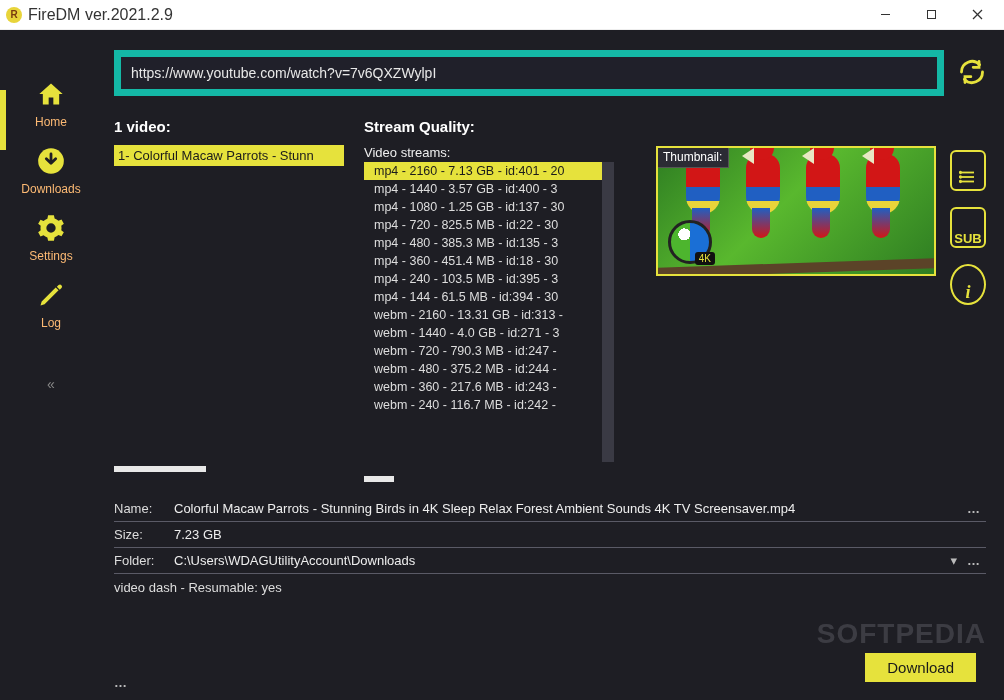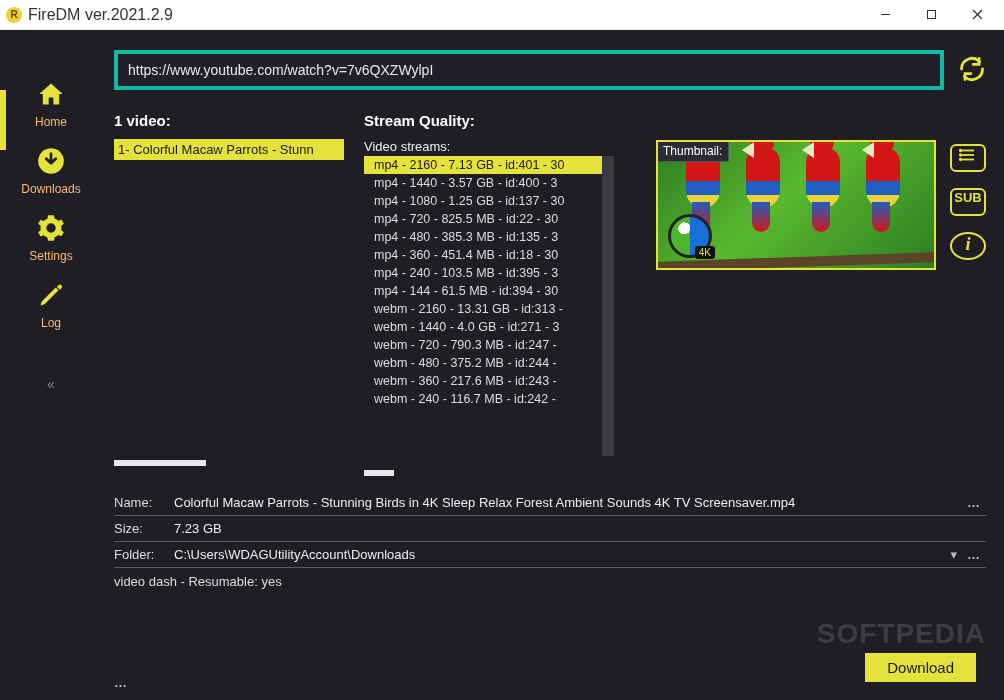--- a/index.html
+++ b/index.html
@@ -54,21 +54,21 @@
     flex:1;
     background:#1e1e24;
     padding: 20px 18px 10px 18px;
     display:flex; flex-direction:column;
     position:relative;
   }
   .url-row { display:flex; align-items:center; gap:14px; margin-bottom:22px; }
   .url-input {
     flex:1;
     background:#20202a;
-    border:4px solid #14b8a6;
+    border:7px solid #14b8a6;
     color:#e8e8e8;
     padding: 8px 10px;
     font-size:14px;
     outline:none;
   }
   .refresh-icon { color:#e6e23c; }
   .columns { display:flex; gap:20px; align-items:flex-start; }
   .col-h { font-size:15px; font-weight:600; color:#fff; margin-bottom:10px; }
   .video-col { width:230px; }
   .video-item {
@@ -120,22 +120,22 @@
   .parrot .tail { position:absolute; top:72px; left:14px; width:18px;height:30px;background:linear-gradient(#205fc2,#d21616);border-radius:0 0 10px 10px;}
   .badge4k {
     position:absolute; bottom:10px; left:10px;
     width:44px;height:44px;border-radius:50%;
     background:radial-gradient(circle at 35% 30%, #fff 0 6px, transparent 6px), conic-gradient(#1a6fd6 0 180deg, #4db52e 180deg 360deg);
     border:3px solid #222;
   }
   .badge4k::after{content:"4K";position:absolute;bottom:-4px;right:-6px;background:#111;color:#e6e23c;font-size:10px;padding:1px 4px;border-radius:3px;}
   .sidebuttons { display:flex; flex-direction:column; gap:16px; margin-top:4px;}
   .sbtn {
-    width:36px;height:28px;border:2px solid #e6e23c;border-radius:6px;
-    display:flex;align-items:flex-start;justify-content:center;color:#e6e23c;font-size:13px;font-weight:600;
+    width:36px;height:41px;border:2px solid #e6e23c;border-radius:6px;
+    display:flex;align-items:flex-end;justify-content:center;color:#e6e23c;font-size:13px;font-weight:600;
     cursor:pointer;
   }
   .bottom-panel {
     margin-top:14px;
     font-size:13px;
   }
   .brow {
     display:flex; align-items:flex-end;
     border-bottom:1px solid #5a5a66;
     padding:5px 0;
@@ -243,21 +243,21 @@
       <div class="video-col">
         <div class="col-h">1 video:</div>
         <div class="video-item">1- Colorful Macaw Parrots - Stunn</div>
         <div class="scroll-indicator" style="margin-top:300px;"></div>
       </div>
 
       <div class="stream-col">
         <div class="col-h">Stream Quality:</div>
         <div class="stream-label">Video streams:</div>
         <div class="stream-list" id="stream-list">
-            <div class="s-item sel">mp4 - 2160 - 7.13 GB - id:401 - 30</div>
+            <div class="s-item sel">mp4 - 2160 - 7.13 GB - id:401 - 20</div>
             <div class="s-item">mp4 - 1440 - 3.57 GB - id:400 - 3</div>
             <div class="s-item">mp4 - 1080 - 1.25 GB - id:137 - 30</div>
             <div class="s-item">mp4 - 720 - 825.5 MB - id:22 - 30</div>
             <div class="s-item">mp4 - 480 - 385.3 MB - id:135 - 3</div>
             <div class="s-item">mp4 - 360 - 451.4 MB - id:18 - 30</div>
             <div class="s-item">mp4 - 240 - 103.5 MB - id:395 - 3</div>
             <div class="s-item">mp4 - 144 - 61.5 MB - id:394 - 30</div>
             <div class="s-item">webm - 2160 - 13.31 GB - id:313 -</div>
             <div class="s-item">webm - 1440 - 4.0 GB - id:271 - 3</div>
             <div class="s-item">webm - 720 - 790.3 MB - id:247 -</div>

